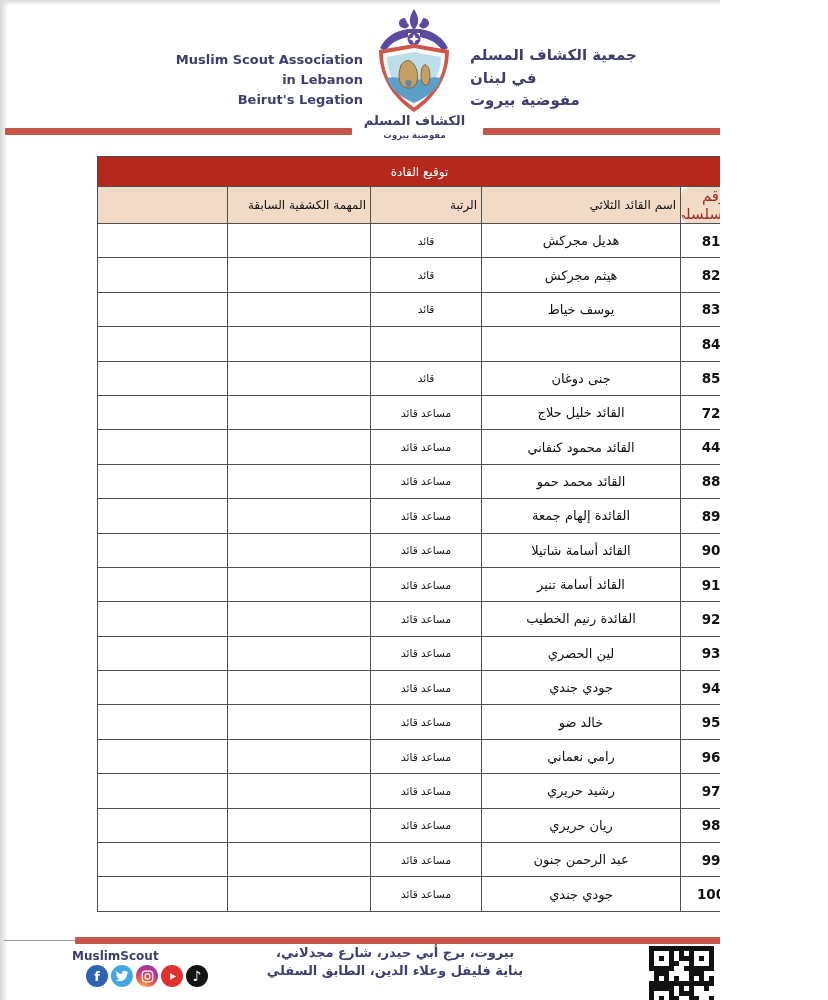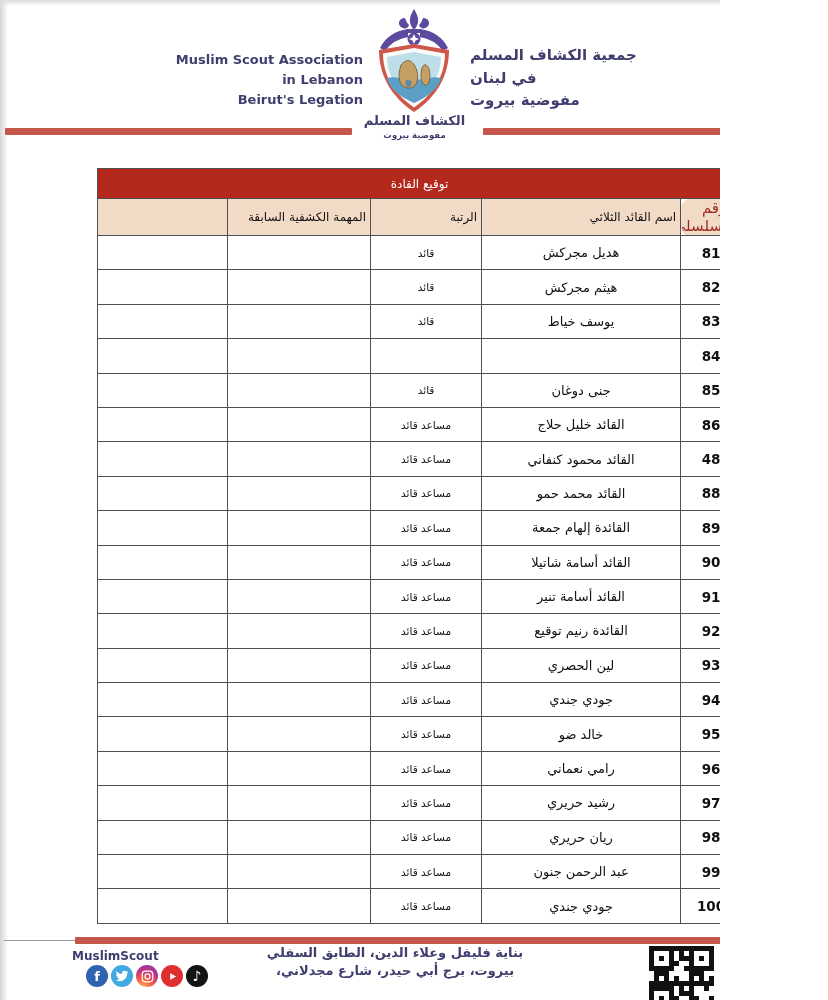--- a/index.html
+++ b/index.html
@@ -20,21 +20,21 @@
     color:var(--navy,#3f3e6e);font-weight:bold;font-size:15px;line-height:1.5;}
   .emblem{position:absolute;left:354px;top:8px;width:120px;height:110px;}
   .logo-caption{position:absolute;left:352px;top:114px;width:125px;text-align:center;color:var(--navy,#3f3e6e);}
   .logo-caption .t1{font-size:13px;font-weight:bold;line-height:1.1;}
   .logo-caption .t2{font-size:8.5px;font-weight:bold;margin-top:2px;}
   .bar{position:absolute;top:128px;height:7px;background:var(--accent-bar,#c5574a);border-radius:1px;}
   .bar.left{left:5px;width:347px;}
   .bar.right{left:483px;width:345px;}
 
   
-  .doc-table{position:absolute;left:97px;top:168px;width:644px;border-collapse:collapse;
+  .doc-table{position:absolute;left:97px;top:156px;width:644px;border-collapse:collapse;
     direction:rtl;table-layout:fixed;}
   .doc-table th,.doc-table td{border:1px solid #4f4f4f;padding:0 4px;background:#fff;overflow:hidden;}
   .title-row th{background:var(--table-title-bg,#b5291d);color:#fff;font-size:12px;font-weight:400;
     height:29px;text-align:center;}
   .head-row th{background:var(--table-header-bg,#f2dbc6);font-weight:400;font-size:12px;height:35px;text-align:right;}
   .head-row .h-serial{color:var(--serial-header-text,#9c2b21);font-size:15px;line-height:1.2;padding:0 5px;border-radius:9px;}
   .doc-table tbody td{height:33.4px;text-align:center;vertical-align:middle;}
   .c-serial{font-size:13.5px;font-weight:700;margin-top:15px;}
   .c-name{font-size:13px;}
   .c-rank,.c-prev{font-size:10.5px;}
@@ -157,28 +157,28 @@
           <td class="c-sign"></td>
         </tr>
         <tr>
           <td class="c-serial">85</td>
           <td class="c-name">جنى دوغان</td>
           <td class="c-rank">قائد</td>
           <td class="c-prev"></td>
           <td class="c-sign"></td>
         </tr>
         <tr>
-          <td class="c-serial">86</td>
+          <td class="c-serial">72</td>
           <td class="c-name">القائد خليل حلاج</td>
           <td class="c-rank">مساعد قائد</td>
           <td class="c-prev"></td>
           <td class="c-sign"></td>
         </tr>
         <tr>
-          <td class="c-serial">48</td>
+          <td class="c-serial">44</td>
           <td class="c-name">القائد محمود كنفاني</td>
           <td class="c-rank">مساعد قائد</td>
           <td class="c-prev"></td>
           <td class="c-sign"></td>
         </tr>
         <tr>
           <td class="c-serial">88</td>
           <td class="c-name">القائد محمد حمو</td>
           <td class="c-rank">مساعد قائد</td>
           <td class="c-prev"></td>
@@ -200,21 +200,21 @@
         </tr>
         <tr>
           <td class="c-serial">91</td>
           <td class="c-name">القائد أسامة تنير</td>
           <td class="c-rank">مساعد قائد</td>
           <td class="c-prev"></td>
           <td class="c-sign"></td>
         </tr>
         <tr>
           <td class="c-serial">92</td>
-          <td class="c-name">القائدة رنيم توقيع</td>
+          <td class="c-name">القائدة رنيم الخطيب</td>
           <td class="c-rank">مساعد قائد</td>
           <td class="c-prev"></td>
           <td class="c-sign"></td>
         </tr>
         <tr>
           <td class="c-serial">93</td>
           <td class="c-name">لين الحصري</td>
           <td class="c-rank">مساعد قائد</td>
           <td class="c-prev"></td>
           <td class="c-sign"></td>
@@ -291,22 +291,22 @@
     </span>
     <span class="soc yt">
       <svg width="11" height="11" viewBox="0 0 12 12">
           <polygon points="3.5,2.5 10,6 3.5,9.5" fill="#fff"></polygon>
         </svg>
     </span>
     <span class="soc tk">♪</span>
   </div>
 
   <div class="address">
+    <div>بيروت، برج أبي حيدر، شارع مجدلاني،</div>
     <div>بناية فليفل وعلاء الدين، الطابق السفلي</div>
-    <div>بيروت، برج أبي حيدر، شارع مجدلاني،</div>
     <div class="phone">+961 3 720 319</div>
   </div>
 
   <div class="qr">
     <svg id="qr-svg" width="65" height="65" viewBox="0 0 65 65">
         <rect x="0" y="35" width="5" height="5" fill="#111"></rect>
         <rect x="5" y="25" width="5" height="5" fill="#111"></rect>
         <rect x="5" y="30" width="5" height="5" fill="#111"></rect>
         <rect x="5" y="35" width="5" height="5" fill="#111"></rect>
         <rect x="10" y="25" width="5" height="5" fill="#111"></rect>

